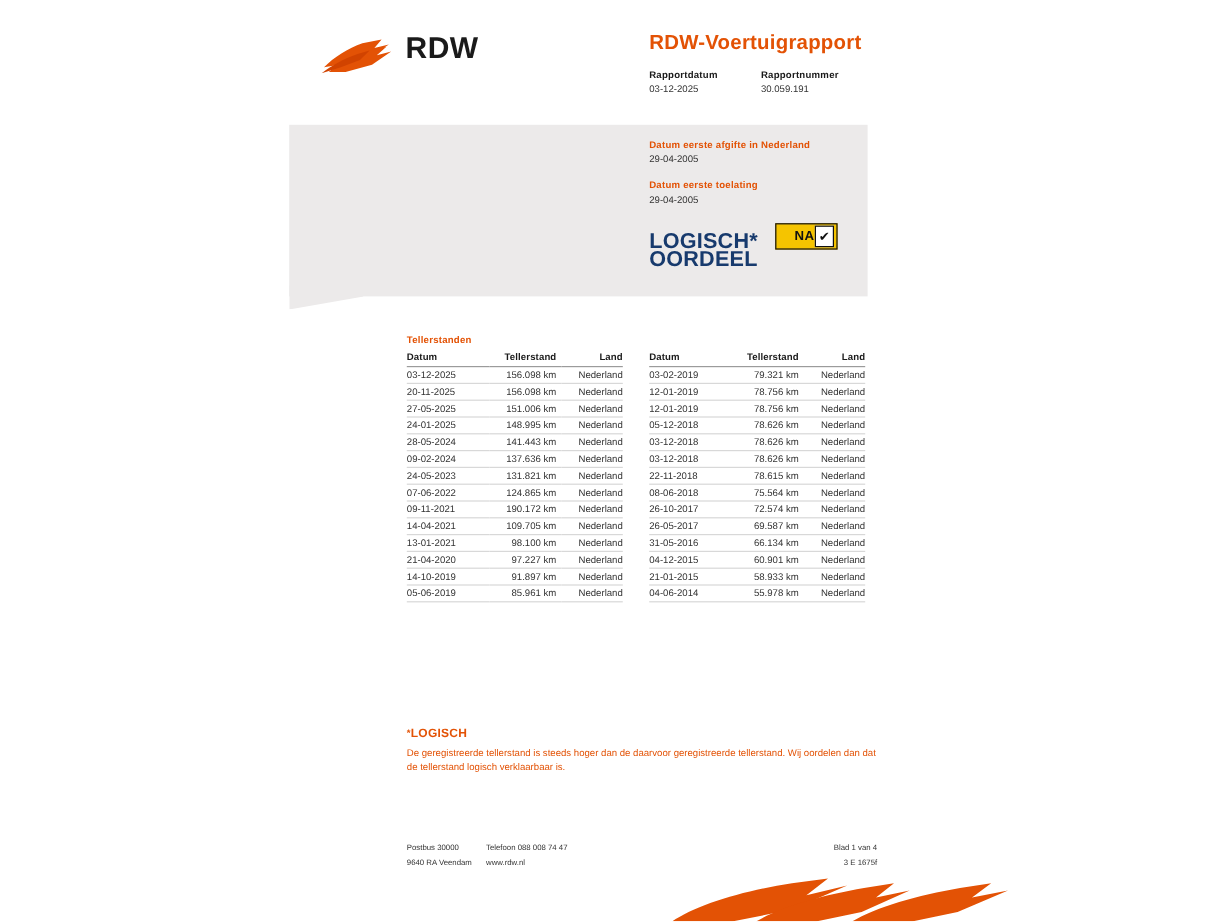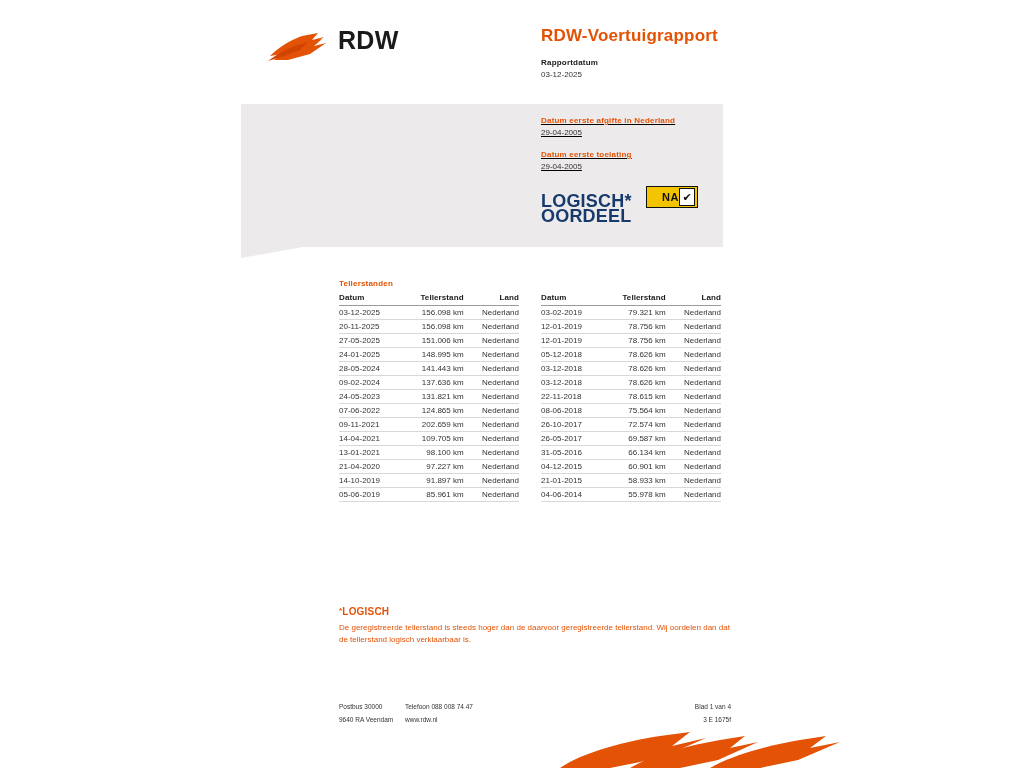--- a/index.html
+++ b/index.html
@@ -41,21 +41,20 @@
     font-size: 17px;
     font-weight: bold;
     color: #e35205;
     letter-spacing: .2px;
   }
   .meta {
     position: absolute;
     left: 541px; top: 58px;
     display: flex;
     gap: 36px;
-    flex-direction: column;
   }
   .meta-block { }
   .meta-label {
     font-size: 8px;
     font-weight: bold;
     color: #1a1a1a;
     letter-spacing: .2px;
     white-space: nowrap;
   }
   .meta-value {
@@ -86,21 +85,21 @@
     letter-spacing: .2px;
   }
   .field-value {
     font-size: 13px;
     color: #1a1a1a;
     margin-top: 3px;
   }
   .field-value.small { font-size: 8px; color:#333; }
 
   .col-left { position: absolute; left: 339px; top: 116px; width: 190px; }
-  .col-right { position: absolute; left: 541px; top: 116px; width: 190px; text-decoration: underline; }
+  .col-right { position: absolute; left: 541px; top: 116px; width: 190px; }
   .gap-1 { margin-top: 12px; }
   .gap-2 { margin-top: 13px; }
 
   .oordeel {
     position: absolute;
     left: 541px; top: 194px;
     font-size: 18px;
     font-weight: bold;
     color: #173a6d;
     line-height: 15px;
@@ -307,21 +306,21 @@
           <td class="c-stand">131.821 km</td>
           <td class="c-land">Nederland</td>
         </tr>
         <tr>
           <td class="c-date">07-06-2022</td>
           <td class="c-stand">124.865 km</td>
           <td class="c-land">Nederland</td>
         </tr>
         <tr>
           <td class="c-date">09-11-2021</td>
-          <td class="c-stand">202.659 km</td>
+          <td class="c-stand">190.172 km</td>
           <td class="c-land">Nederland</td>
         </tr>
         <tr>
           <td class="c-date">14-04-2021</td>
           <td class="c-stand">109.705 km</td>
           <td class="c-land">Nederland</td>
         </tr>
         <tr>
           <td class="c-date">13-01-2021</td>
           <td class="c-stand">98.100 km</td>

